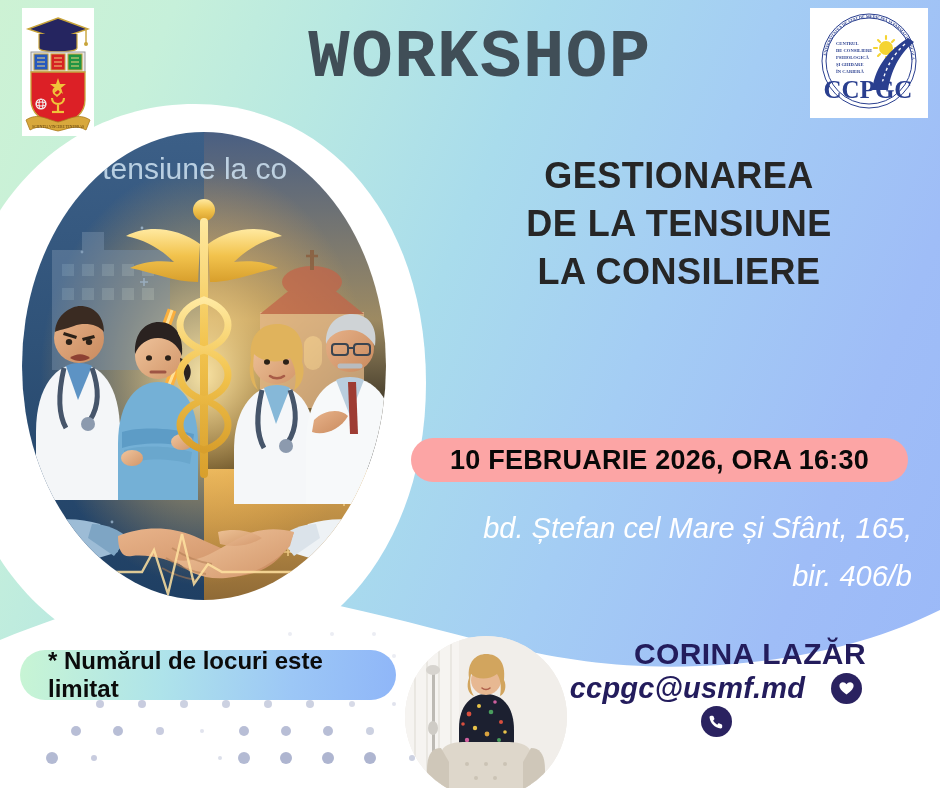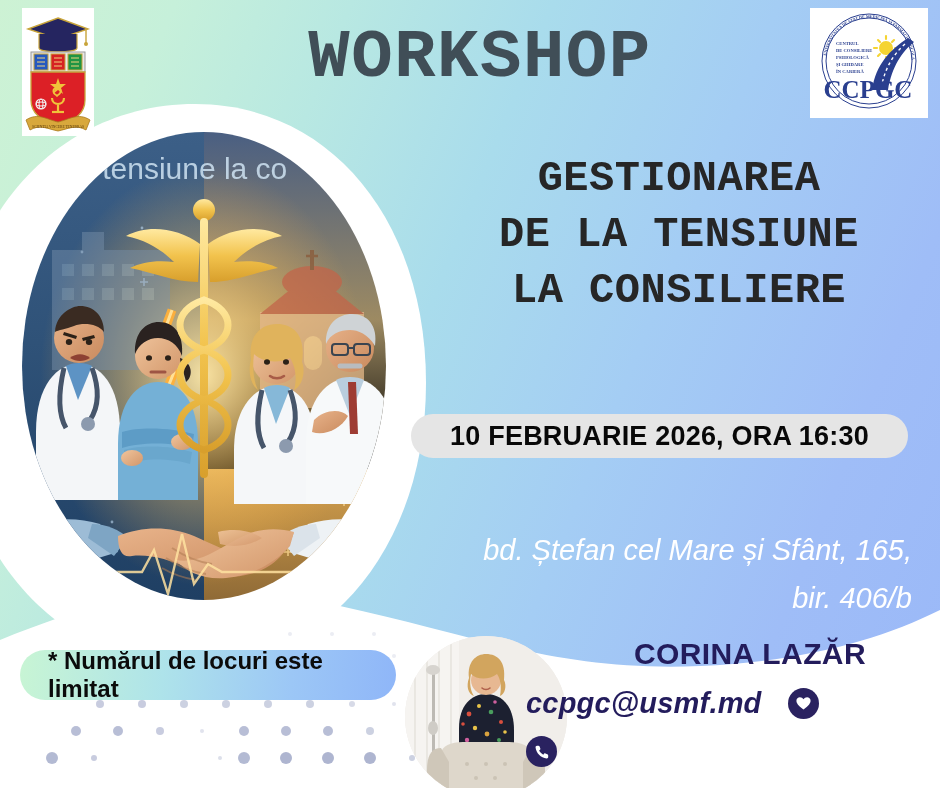--- a/index.html
+++ b/index.html
@@ -132,53 +132,53 @@
     opacity: .85;
   }
 
   
   .main-title {
     position: absolute;
     left: 430px;
     top: 152px;
     width: 498px;
     text-align: center;
-    font-family: Liberation Mono, monospace;
+    font-family: Liberation Sans, sans-serif;
     font-weight: bold;
-    font-size: 42px;
+    font-size: 36px;
     line-height: 1.33;
     color: #262626;
     letter-spacing: .5px;
   }
   .main-title div { white-space: nowrap; }
 
   
   .date-pill {
     position: absolute;
     left: 411px;
-    top: 414px;
+    top: 438px;
     width: 497px;
     height: 44px;
     border-radius: 24px;
-    background: #e5e5e5;
+    background: #fca5a5;
     display: flex;
     align-items: center;
     justify-content: center;
     font-family: "Liberation Sans", sans-serif;
     font-weight: bold;
     font-size: 27px;
     letter-spacing: .2px;
     color: #080808;
   }
 
   
   .address {
     position: absolute;
     left: 370px;
-    top: 527px;
+    top: 505px;
     width: 542px;
     text-align: right;
     font-family: "Liberation Sans", sans-serif;
     font-style: italic;
     font-weight: normal;
     font-size: 29px;
     line-height: 1.65;
     color: #ffffff;
   }
 
@@ -225,23 +225,23 @@
     font-family: "Liberation Sans", sans-serif;
     font-weight: bold;
     font-size: 30px;
     letter-spacing: .4px;
     line-height: 1.18;
     padding-right: 40px;
   }
   .contact-row {
     display: flex;
     align-items: center;
-    justify-content: flex-start;
+    justify-content: center;
     gap: 26px;
-    margin-top: 16px;
+    margin-top: 1px;
   }
   .contact-text {
     font-family: "Liberation Sans", sans-serif;
     font-weight: bold;
     font-style: italic;
     font-size: 29px;
     letter-spacing: .2px;
     color: #231c5c;
   }
   .circle-icon {

